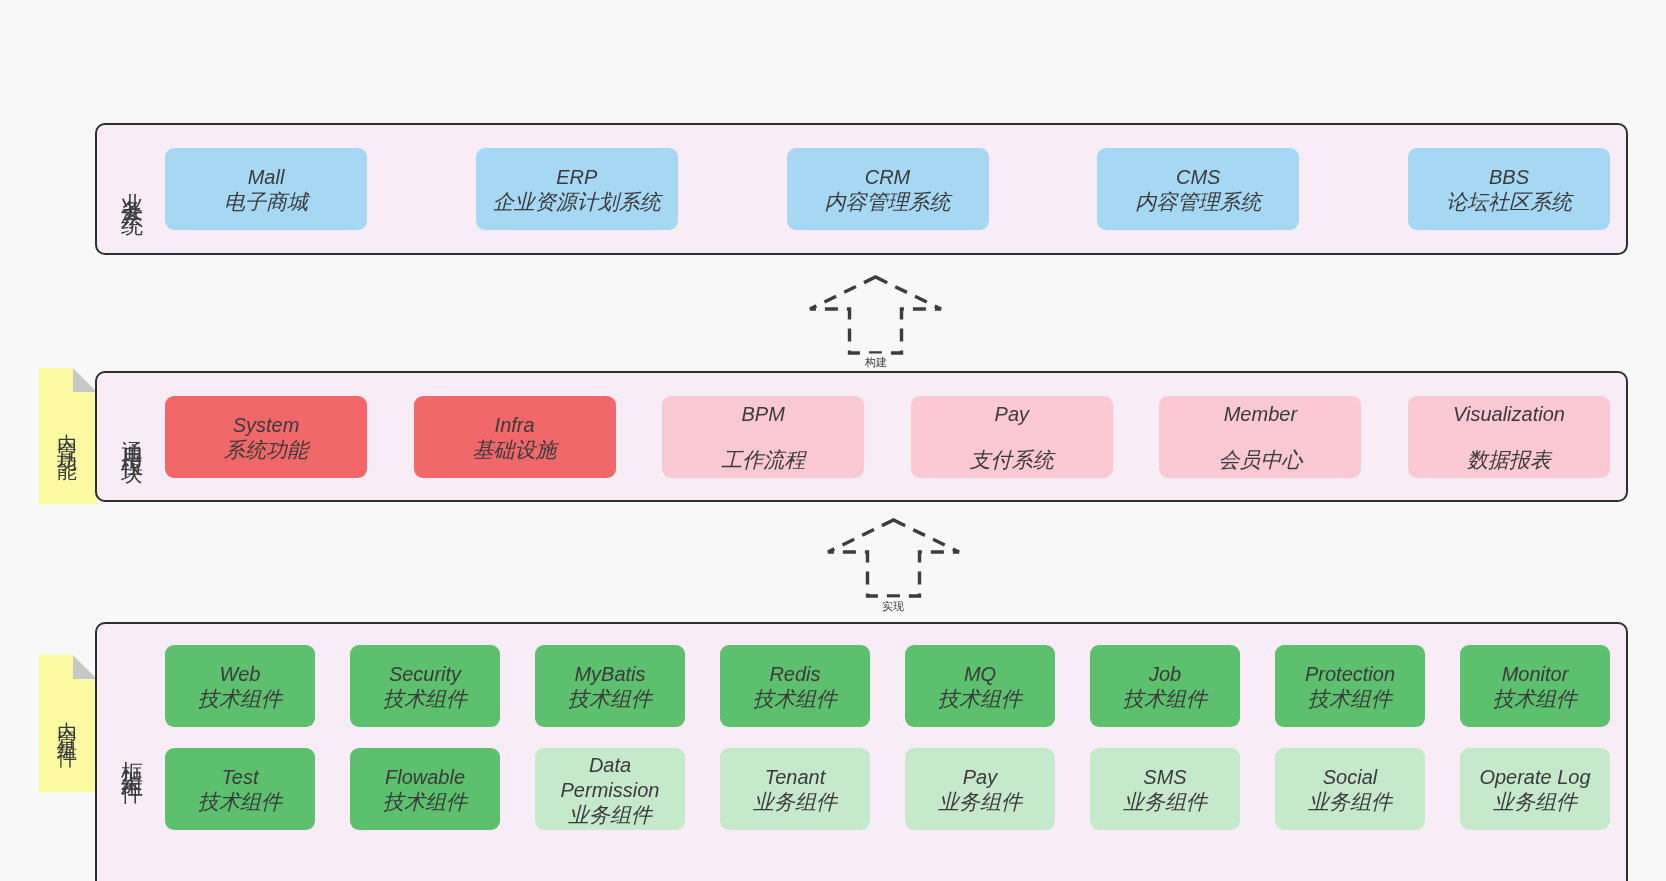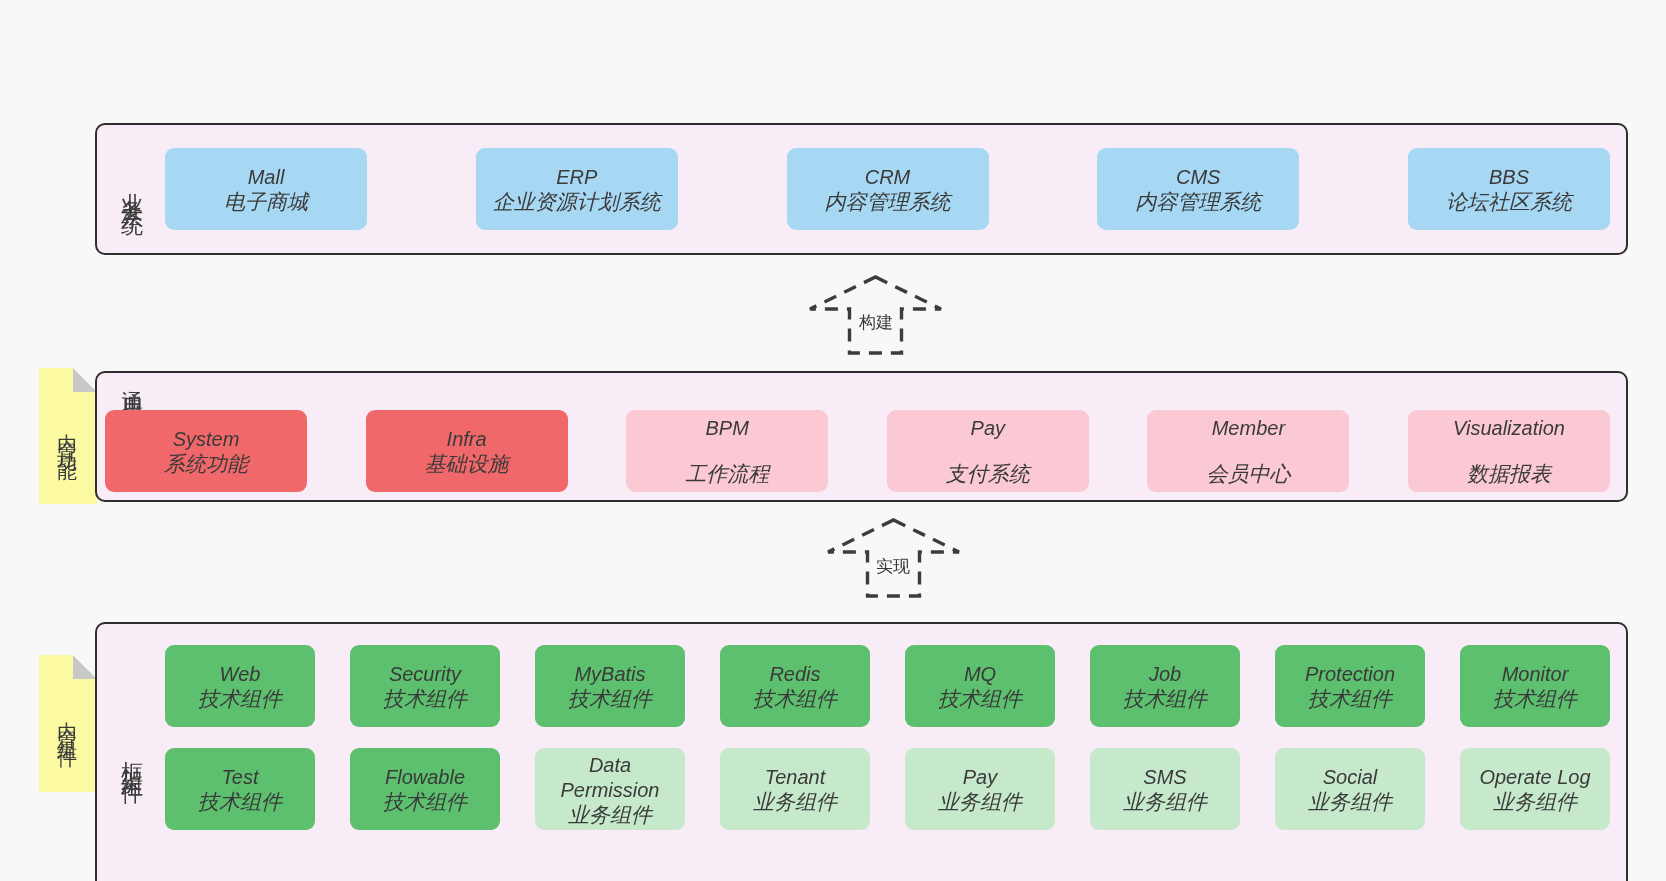--- a/index.html
+++ b/index.html
@@ -20,21 +20,21 @@
     position:absolute;
     left:95px;width:1533px;
     background:var(--band-bg,#f8edf6);
     border:2px solid var(--band-border,#2e2e2e);
     border-radius:10px;
     z-index:1;
     box-sizing:border-box;
     display:flex;
   }
   .band-1{top:123px;height:132px;}
-  .band-2{top:371px;height:131px;flex-direction:column;}
+  .band-2{top:371px;height:131px;}
   .band-3{top:598px;height:272px;margin-top:24px;}
   .band-label-wrap{
     width:50px;
     padding-left:10px;
     display:flex;align-items:center;justify-content:center;
     flex:none;
   }
   .band-label{
     writing-mode:vertical-rl;
     text-orientation:upright;
@@ -127,25 +127,26 @@
   .arrow-shape{
     fill:none;
     stroke:var(--arrow-dash,#3c3c3c);
     stroke-width:3.4;
     stroke-dasharray:13 9;
   }
   .arrow-label{
     position:absolute;
     z-index:3;
     background:var(--page-bg,#f8f8f8);
-    font-size:17px;
+    font-size:11px;
     color:var(--text,#3a3a3a);
     padding:1px 3px;
     white-space:nowrap;
     transform:translate(-50%,-50%);
+    margin-top:40px;
   }
   .arrow-label-1{left:876px;top:322px;}
   .arrow-label-2{left:893px;top:566px;}
 </style>
 </head>
 <body>
 
 <div class="canvas">
 
   <div class="note note-2">

